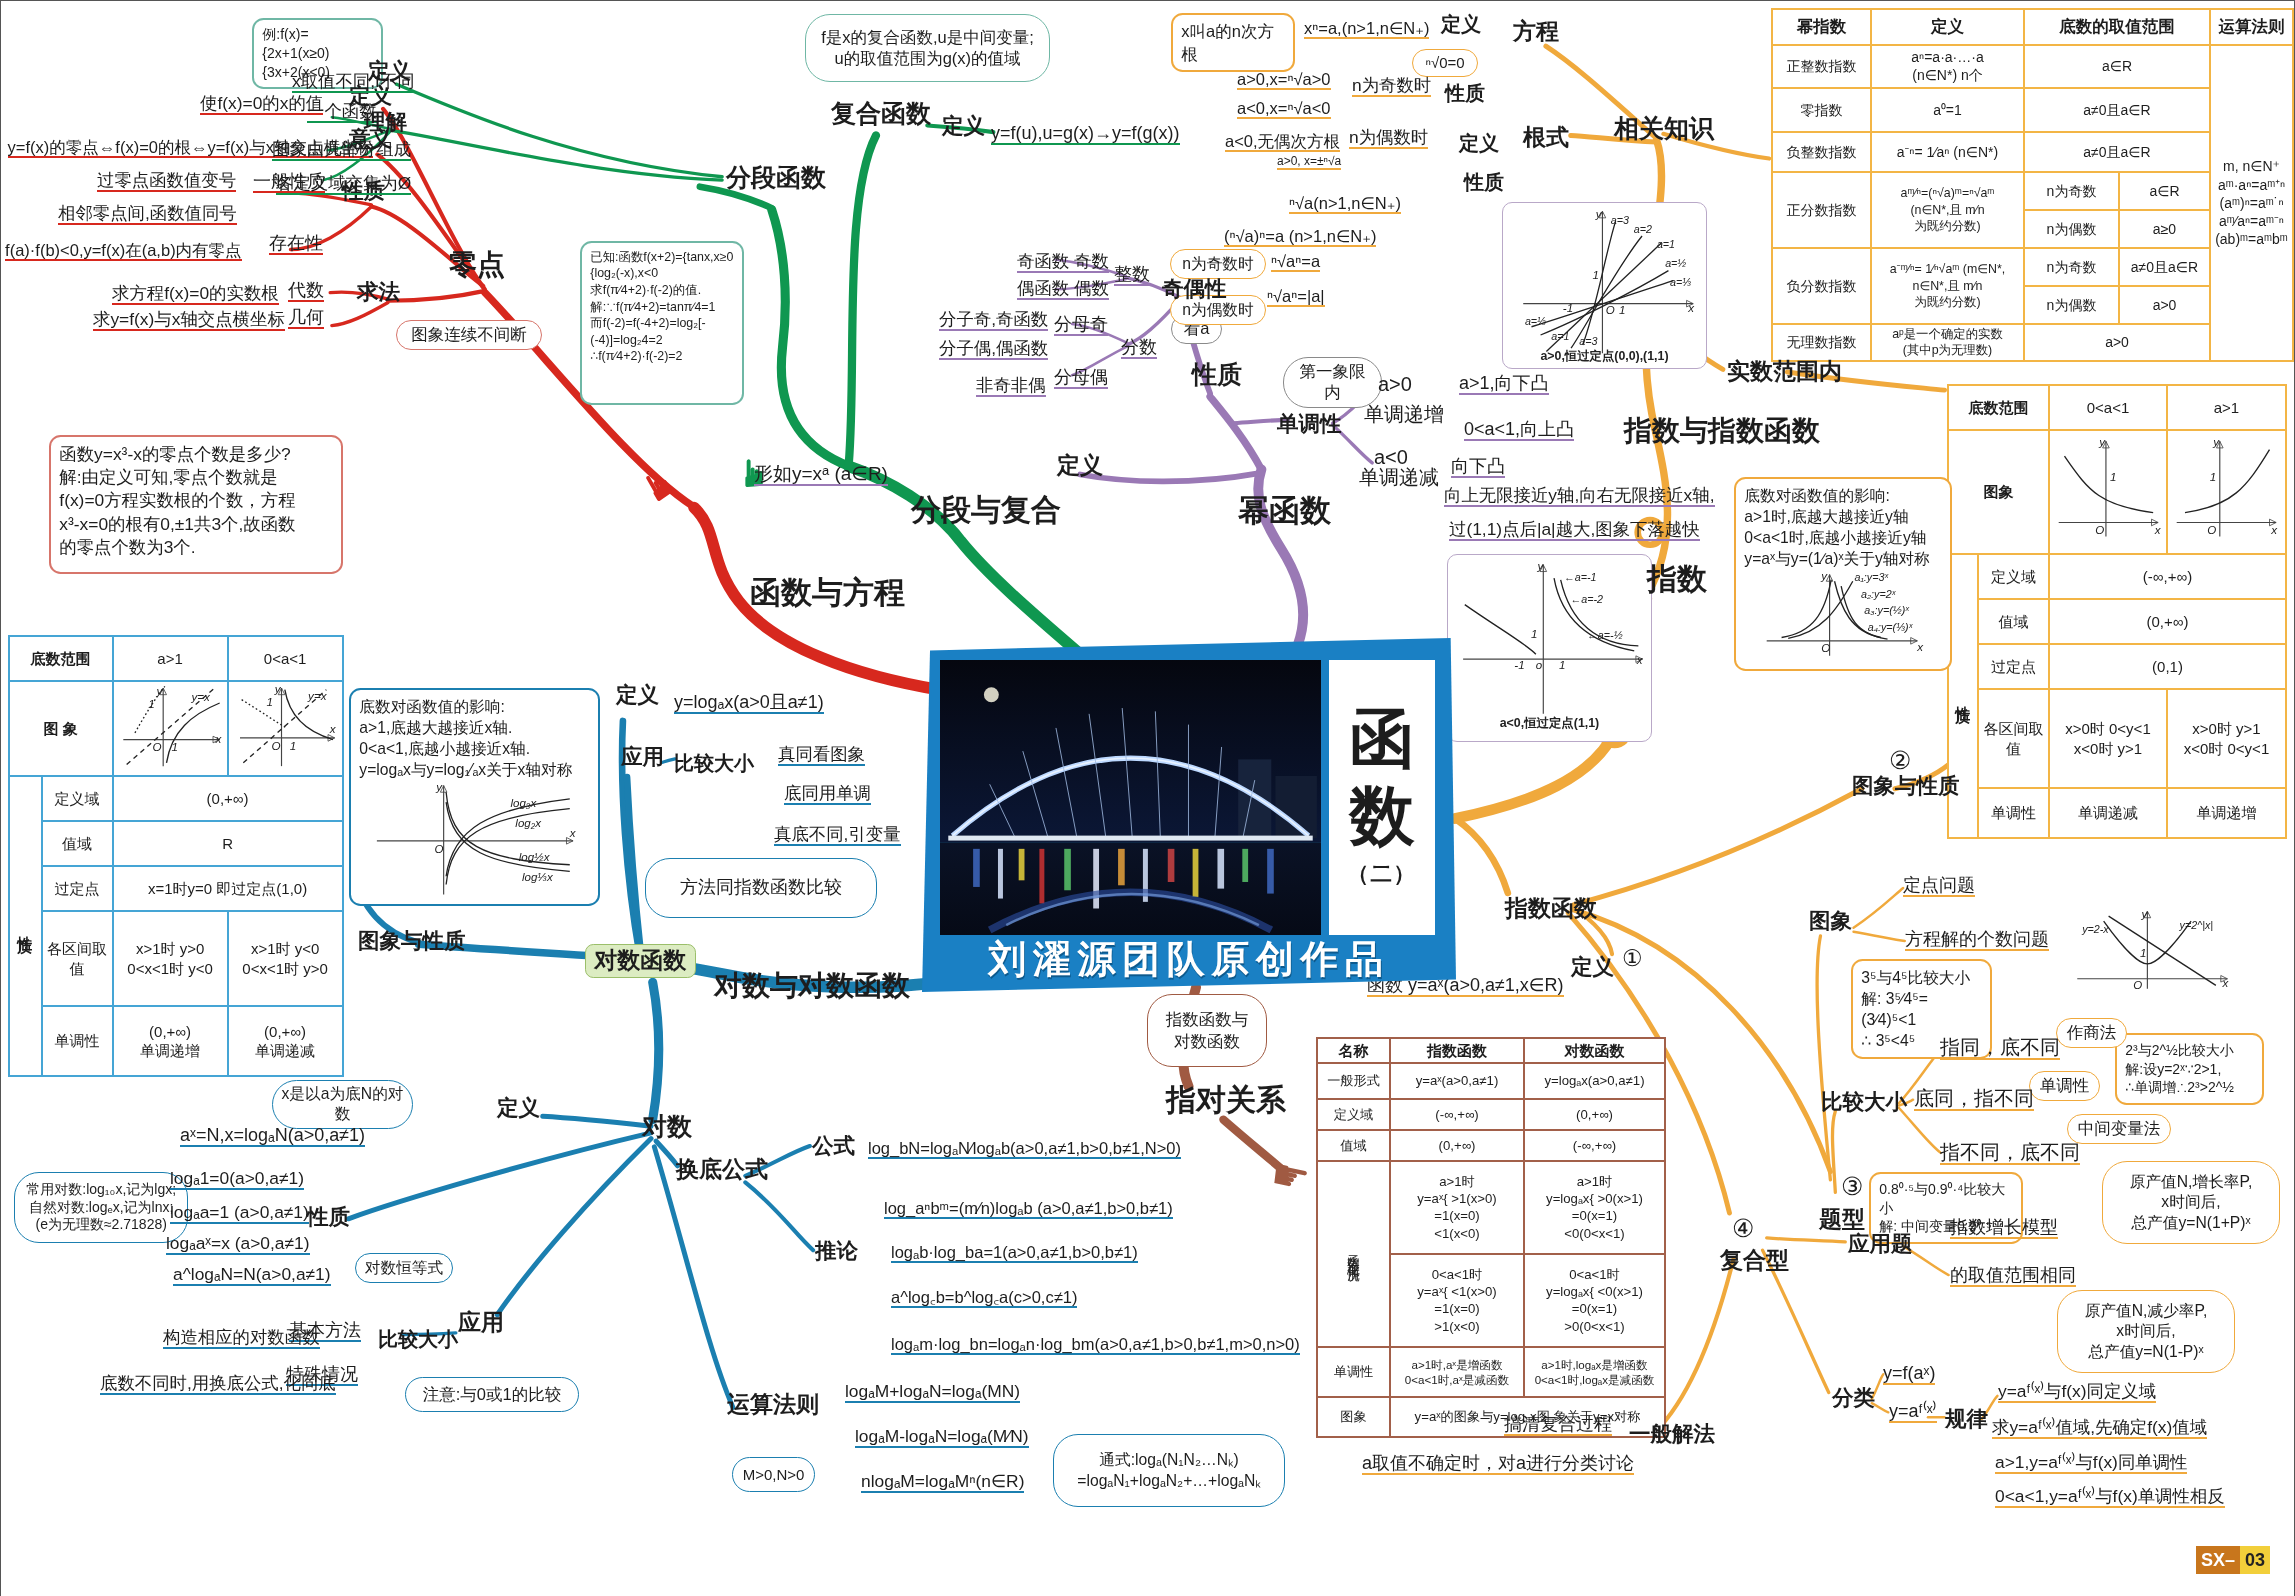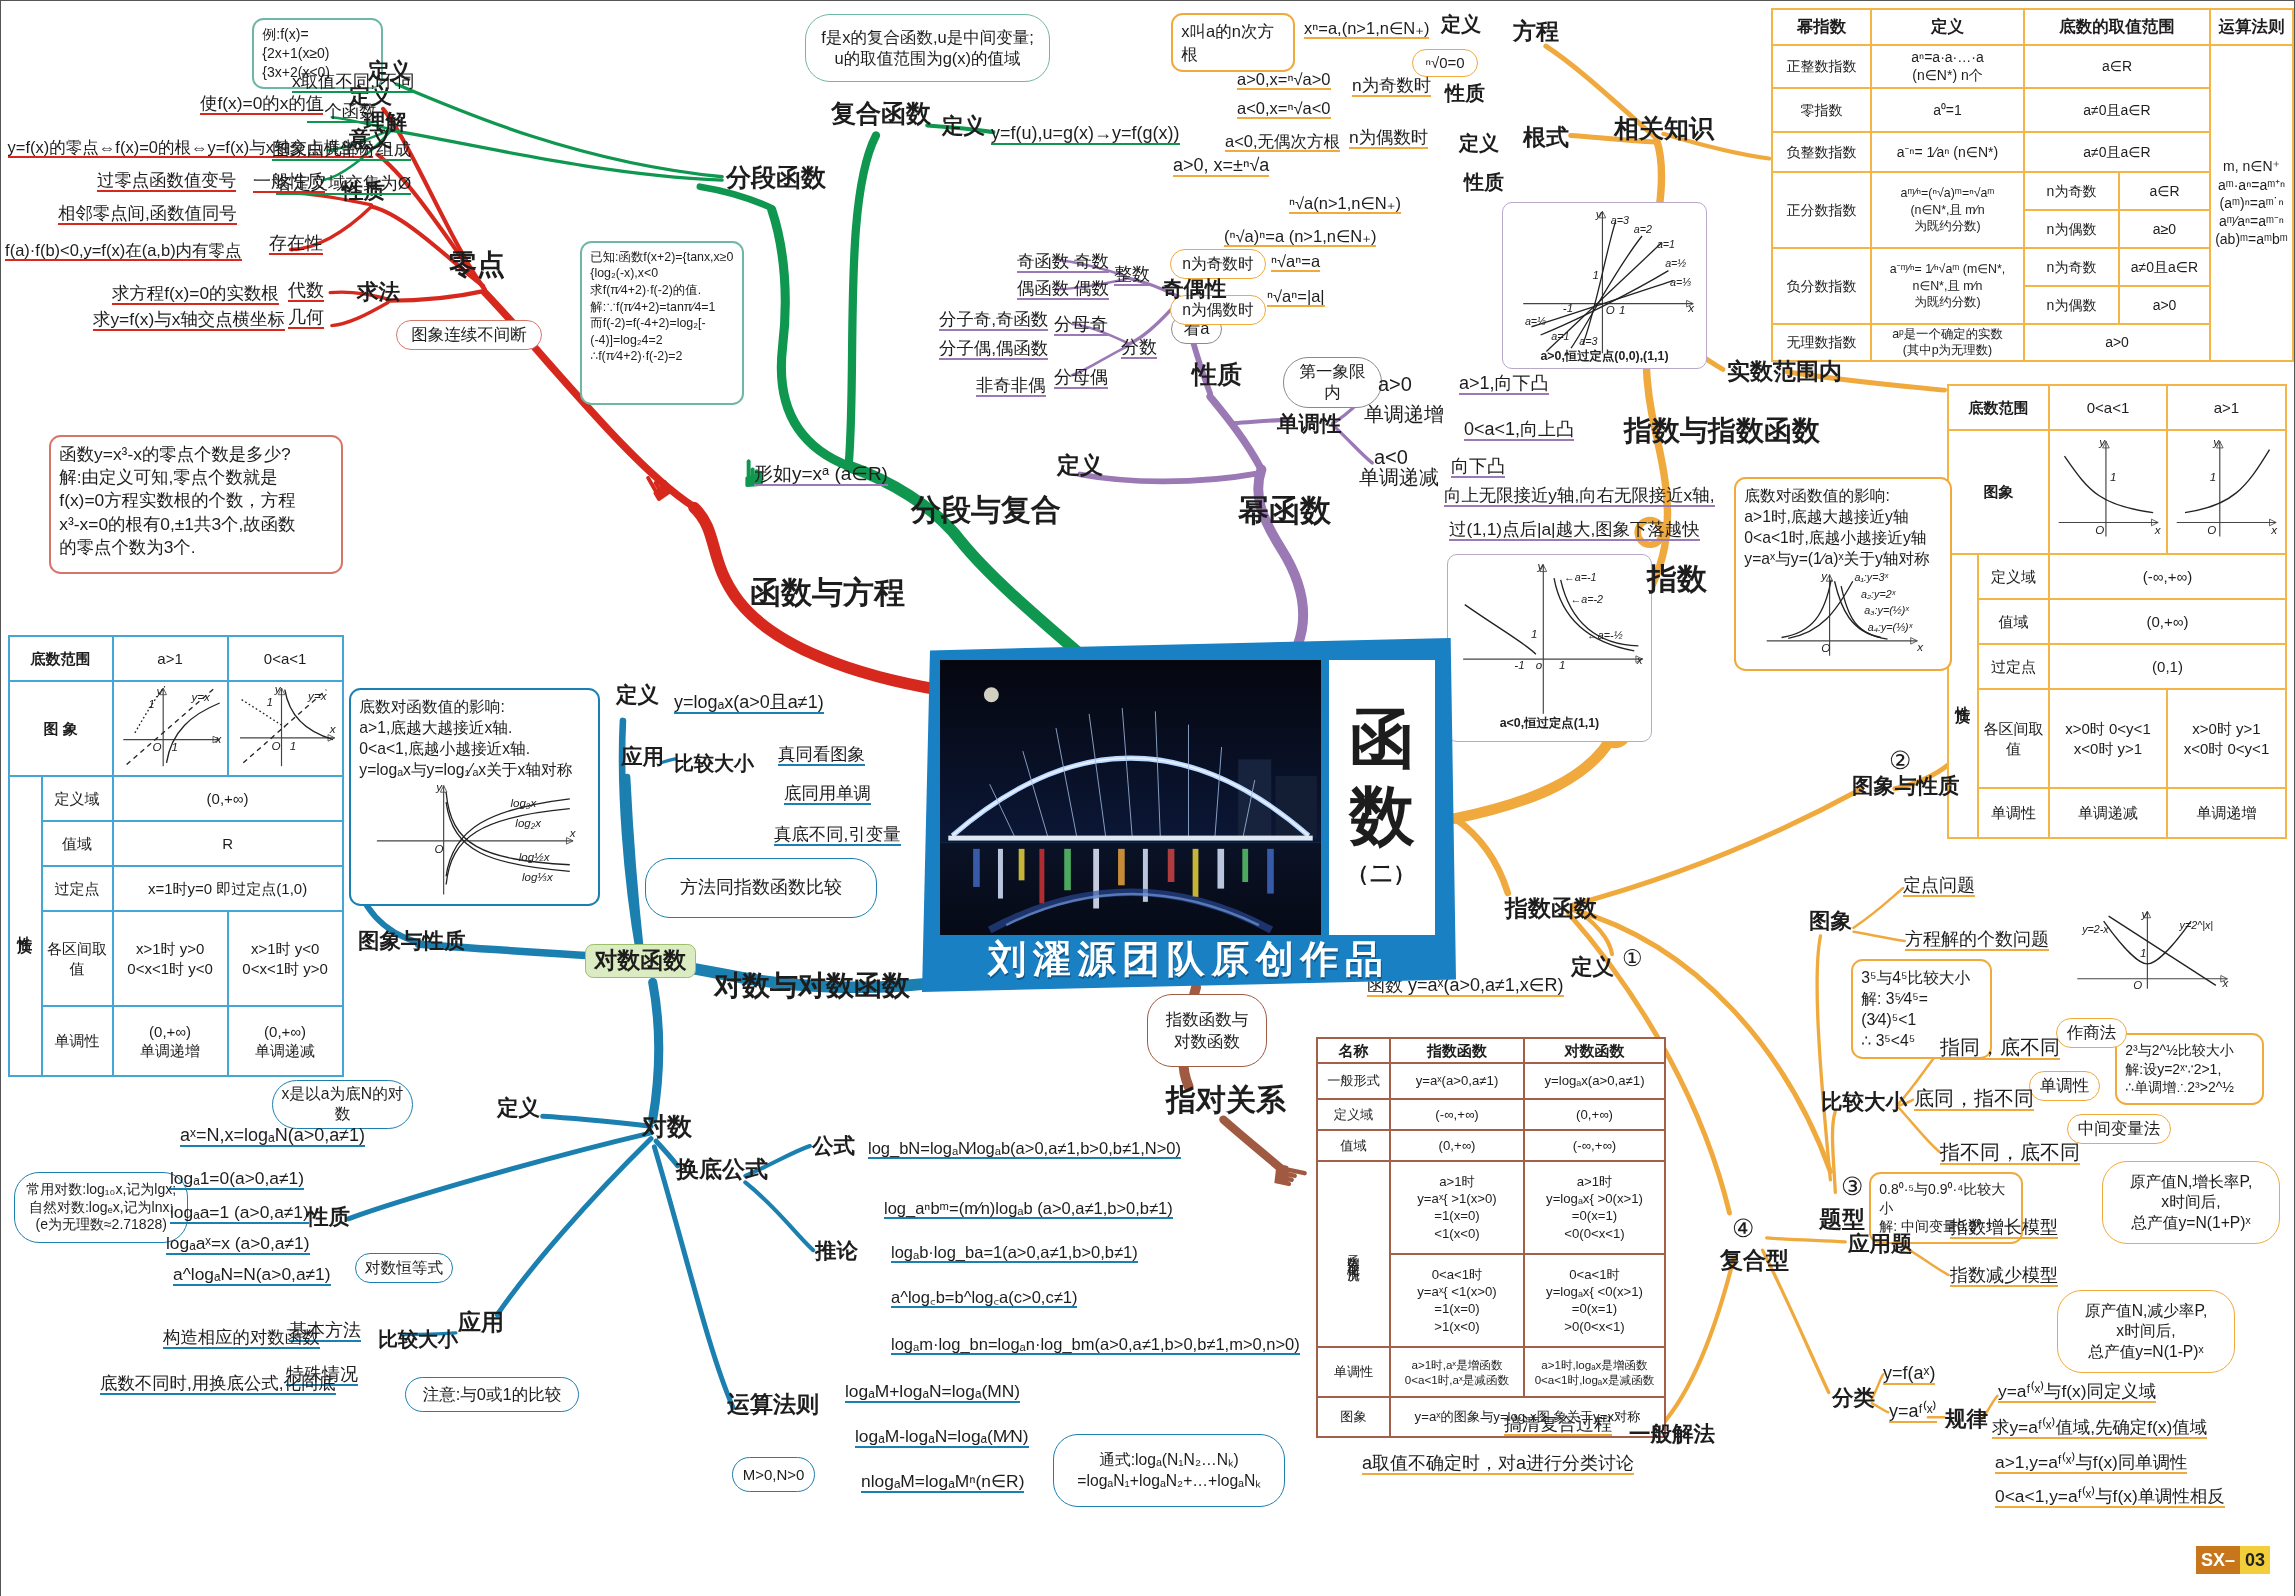--- a/index.html
+++ b/index.html
@@ -474,21 +474,21 @@
     <div class="lb leaf" style="left: 753px; top: 462px; font-size: 19px; border-bottom-color: rgb(154, 121, 181);">形如y=xᵃ (a∈R)</div>
     <div class="lb leaf" style="left: 1303px; top: 18px; font-size: 16.5px; border-bottom-color: rgb(240, 169, 60);">xⁿ=a,(n&gt;1,n∈N₊)</div>
     <div class="lb bold" style="left: 1440px; top: 11.6px; font-size: 20px;">定义</div>
     <div class="lb bold" style="left: 1512px; top: 18px; font-size: 23px;">方程</div>
     <div class="lb leaf" style="left: 1236px; top: 69px; font-size: 16.5px; border-bottom-color: rgb(240, 169, 60);">a&gt;0,x=ⁿ√a&gt;0</div>
     <div class="lb leaf" style="left: 1351px; top: 75px; font-size: 17.4px; border-bottom-color: rgb(240, 169, 60);">n为奇数时</div>
     <div class="lb bold" style="left: 1444px; top: 81px; font-size: 20px;">性质</div>
     <div class="lb leaf" style="left: 1236px; top: 98px; font-size: 16.5px; border-bottom-color: rgb(240, 169, 60);">a&lt;0,x=ⁿ√a&lt;0</div>
     <div class="lb leaf" style="left: 1224px; top: 131px; font-size: 16.5px; border-bottom-color: rgb(240, 169, 60);">a&lt;0,无偶次方根</div>
     <div class="lb leaf" style="left: 1348px; top: 127px; font-size: 17.4px; border-bottom-color: rgb(240, 169, 60);">n为偶数时</div>
-    <div class="lb leaf" style="left: 1172px; top: 154px; font-size: 18px; border-bottom-color: rgb(240, 169, 60);">a&gt;0, x=±ⁿ√a</div>
+    <div class="lb leaf" style="left: 1276px; top: 154px; font-size: 12px; border-bottom-color: rgb(240, 169, 60);">a&gt;0, x=±ⁿ√a</div>
     <div class="lb bold" style="left: 1458px; top: 131px; font-size: 20px;">定义</div>
     <div class="lb bold" style="left: 1522px; top: 124px; font-size: 23px;">根式</div>
     <div class="lb bold" style="left: 1463px; top: 170px; font-size: 20px;">性质</div>
     <div class="lb leaf" style="left: 1288px; top: 193px; font-size: 16.5px; border-bottom-color: rgb(240, 169, 60);">ⁿ√a(n&gt;1,n∈N₊)</div>
     <div class="lb leaf" style="left: 1223px; top: 226px; font-size: 16.5px; border-bottom-color: rgb(240, 169, 60);">(ⁿ√a)ⁿ=a (n&gt;1,n∈N₊)</div>
     <div class="lb leaf" style="left: 1270px; top: 251px; font-size: 16.5px; border-bottom-color: rgb(240, 169, 60);">ⁿ√aⁿ=a</div>
     <div class="lb leaf" style="left: 1266px; top: 286px; font-size: 16.5px; border-bottom-color: rgb(240, 169, 60);">ⁿ√aⁿ=|a|</div>
     <div class="lb bold" style="left: 1613px; top: 113px; font-size: 25px;">相关知识</div>
     <div class="lb bold" style="left: 1726px; top: 358px; font-size: 23px;">实数范围内</div>
     <div class="lb bold" style="left: 1646px; top: 561px; font-size: 30px;">指数</div>
@@ -505,21 +505,21 @@
     <div class="lb leaf" style="left: 1902px; top: 874px; font-size: 18px; border-bottom-color: rgb(240, 169, 60);">定点问题</div>
     <div class="lb leaf" style="left: 1904px; top: 928px; font-size: 18px; border-bottom-color: rgb(240, 169, 60);">方程解的个数问题</div>
     <div class="lb bold" style="left: 1820px; top: 1089px; font-size: 21.5px;">比较大小</div>
     <div class="lb leaf" style="left: 1939px; top: 1035px; font-size: 20px; border-bottom-color: rgb(240, 169, 60);">指同，底不同</div>
     <div class="lb leaf" style="left: 1913px; top: 1086px; font-size: 20px; border-bottom-color: rgb(240, 169, 60);">底同，指不同</div>
     <div class="lb leaf" style="left: 1939px; top: 1140px; font-size: 20px; border-bottom-color: rgb(240, 169, 60);">指不同，底不同</div>
     <div class="lb" style="left: 1731px; top: 1213px; font-size: 25px;">④</div>
     <div class="lb bold" style="left: 1719px; top: 1247px; font-size: 23px;">复合型</div>
     <div class="lb bold" style="left: 1847px; top: 1231px; font-size: 21.5px;">应用题</div>
     <div class="lb leaf" style="left: 1949px; top: 1216px; font-size: 18px; border-bottom-color: rgb(240, 169, 60);">指数增长模型</div>
-    <div class="lb leaf" style="left: 1949px; top: 1264px; font-size: 18px; border-bottom-color: rgb(240, 169, 60);">指数减少模型</div>
+    <div class="lb leaf" style="left: 1949px; top: 1264px; font-size: 18px; border-bottom-color: rgb(240, 169, 60);">的取值范围相同</div>
     <div class="lb bold" style="left: 1831px; top: 1385px; font-size: 21.5px;">分类</div>
     <div class="lb leaf" style="left: 1882px; top: 1362px; font-size: 18px; border-bottom-color: rgb(240, 169, 60);">y=f(aˣ)</div>
     <div class="lb leaf" style="left: 1888px; top: 1400px; font-size: 18px; border-bottom-color: rgb(240, 169, 60);">y=aᶠ⁽ˣ⁾</div>
     <div class="lb bold" style="left: 1944px; top: 1406px; font-size: 21.5px;">规律</div>
     <div class="lb leaf" style="left: 1997px; top: 1381px; font-size: 17.4px; border-bottom-color: rgb(240, 169, 60);">y=aᶠ⁽ˣ⁾与f(x)同定义域</div>
     <div class="lb leaf" style="left: 1991px; top: 1417px; font-size: 17.4px; border-bottom-color: rgb(240, 169, 60);">求y=aᶠ⁽ˣ⁾值域,先确定f(x)值域</div>
     <div class="lb leaf" style="left: 1994px; top: 1452px; font-size: 17.4px; border-bottom-color: rgb(240, 169, 60);">a&gt;1,y=aᶠ⁽ˣ⁾与f(x)同单调性</div>
     <div class="lb leaf" style="left: 1994px; top: 1486px; font-size: 17.4px; border-bottom-color: rgb(240, 169, 60);">0&lt;a&lt;1,y=aᶠ⁽ˣ⁾与f(x)单调性相反</div>
     <div class="lb bold" style="left: 1628px; top: 1421px; font-size: 21.5px;">一般解法</div>
     <div class="lb leaf" style="left: 1503px; top: 1413px; font-size: 18px; border-bottom-color: rgb(240, 169, 60);">搞清复合过程</div>

